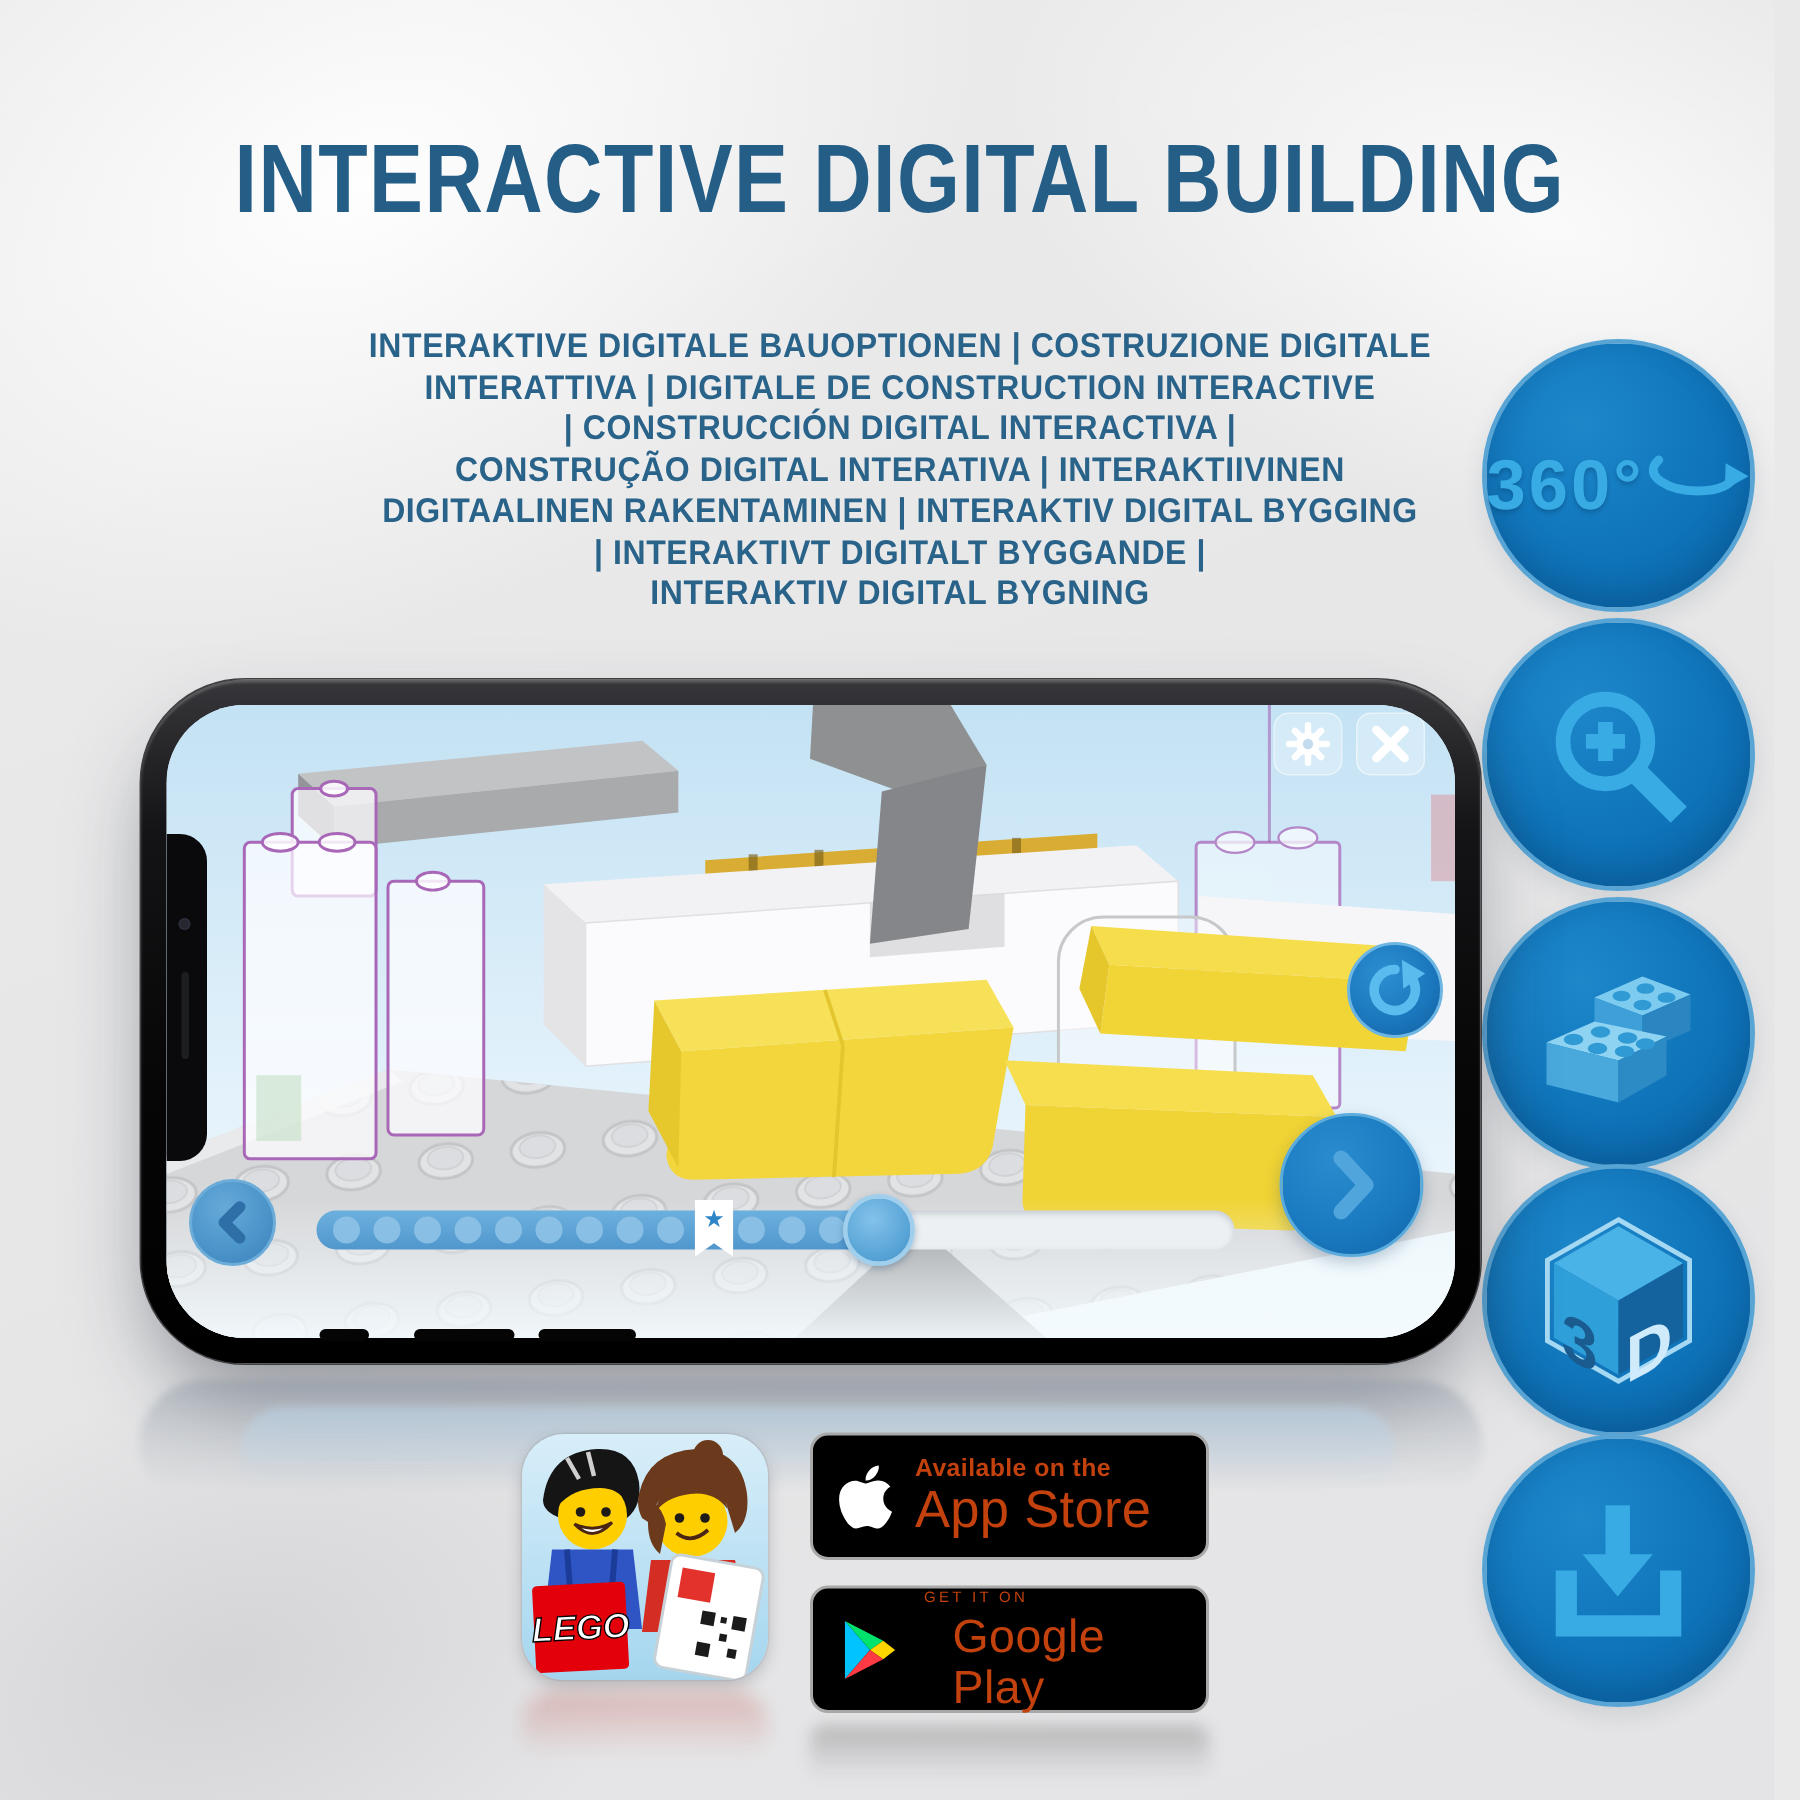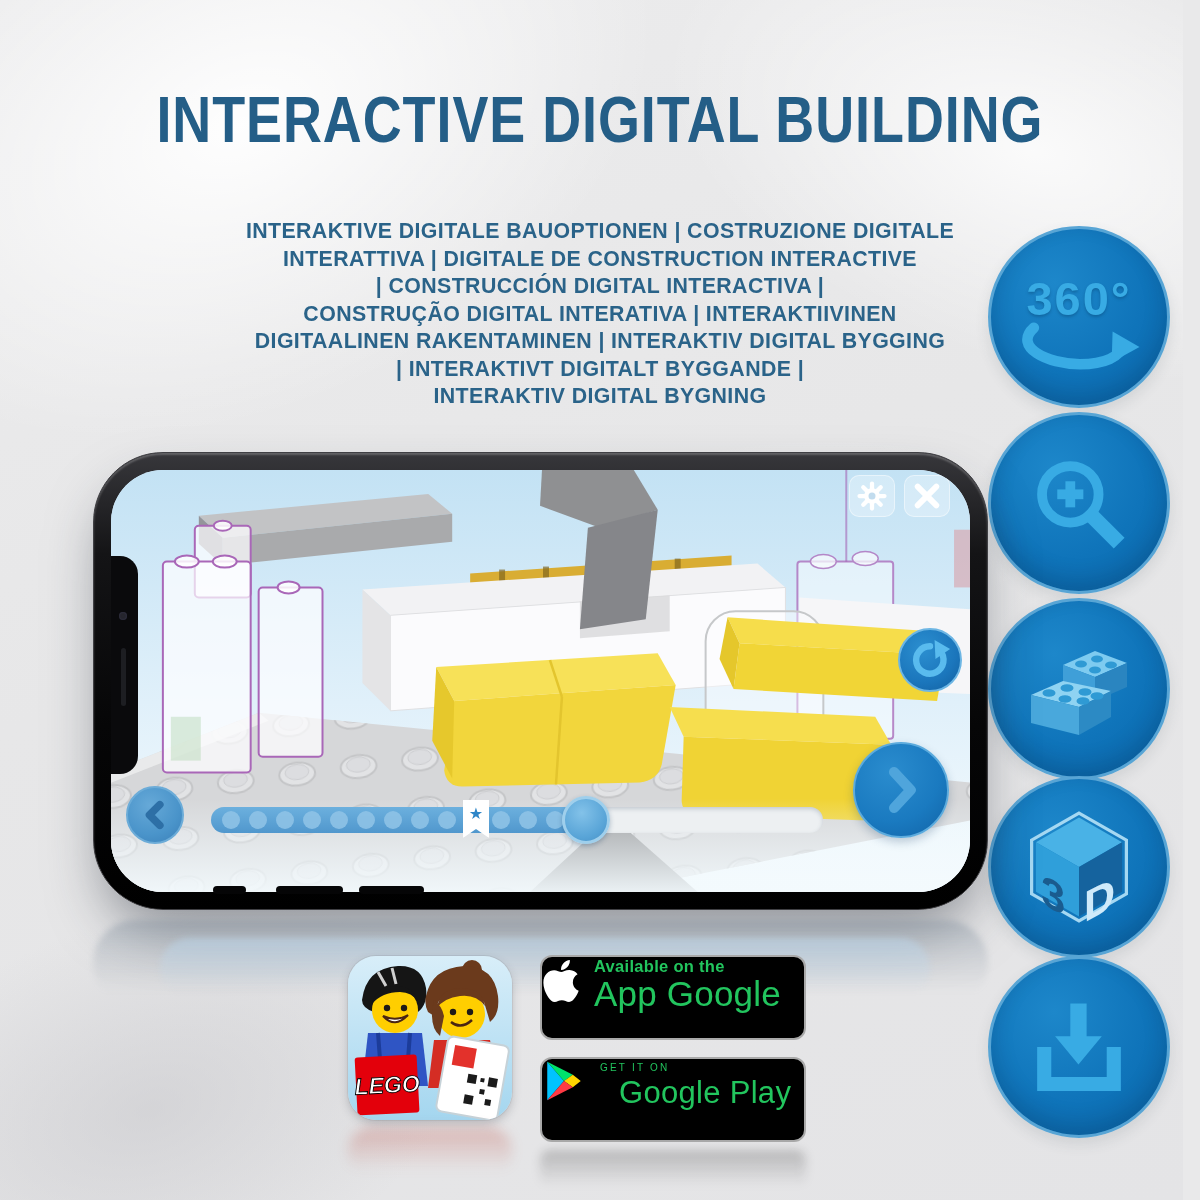--- a/index.html
+++ b/index.html
@@ -21,21 +21,21 @@
   .page-title{position:absolute;top:82px;left:0;width:1200px;text-align:center;color:#245e87;}
   .page-title>span{display:inline-block;font-size:58px;font-weight:700;letter-spacing:1px;
       transform:scale(.93,1.12);transform-origin:center top;white-space:nowrap;}
   .subtitle{position:absolute;top:216px;left:170px;width:860px;text-align:center;color:#2a6389;}
   .subtitle span{display:block;font-size:22px;font-weight:700;letter-spacing:.4px;line-height:27.5px;
       transform:scale(.97,1.04);transform-origin:center top;white-space:nowrap;}
 
   
   .feat{position:absolute;left:988px;width:182px;height:182px;border-radius:50%;box-sizing:border-box;
         background:radial-gradient(circle at 36% 30%,#1d87ca 0%,#0f74ba 55%,#0a66aa 100%);
-        border:3px solid #58a5d5;display:flex;flex-direction:column;align-items:center;justify-content:center;
+        border:3px solid #58a5d5;display:flex;flex-direction:row;align-items:center;justify-content:center;
         box-shadow:inset 0 -10px 22px rgba(0,20,45,.18), 0 6px 14px rgba(60,70,85,.12);}
   .f1{top:226px}.f2{top:412px}.f3{top:598px}.f4{top:776px}.f5{top:956px}
   .feat .lbl360{font-size:47px;font-weight:800;letter-spacing:2px;color:#38abe4;line-height:1;
         text-shadow:0 2px 3px rgba(7,60,100,.35);margin-top:10px;}
   .feat svg{display:block;}
 
   
   .phone{position:absolute;left:93px;top:452px;width:895px;height:458px;border-radius:70px;
          background:linear-gradient(180deg,#37373b 0%,#141416 22%,#060607 60%,#000 100%);
          border:1px solid #404044;box-sizing:border-box;
@@ -87,21 +87,21 @@
         background:linear-gradient(180deg,rgba(188,216,238,.55) 0%,rgba(233,233,235,0) 90%);filter:blur(3px);}
   .refl-appicon{position:absolute;left:348px;top:1128px;width:164px;height:48px;border-radius:22px;
         background:linear-gradient(180deg,rgba(186,64,52,.28) 0%,rgba(233,233,235,0) 90%);filter:blur(6px);}
   .refl-gplay{position:absolute;left:540px;top:1150px;width:266px;height:40px;border-radius:10px;
         background:linear-gradient(180deg,rgba(20,20,20,.22) 0%,rgba(233,233,235,0) 90%);filter:blur(5px);}
 
   
   .app-icon{position:absolute;left:348px;top:956px;width:164px;height:164px;border-radius:28px;overflow:hidden;
         box-shadow:0 4px 10px rgba(50,60,70,.25), 0 0 0 1px rgba(0,0,0,.06);}
   .badge{position:absolute;left:540px;width:266px;height:85px;background:#000;border:2.5px solid #a9a9a9;
-        border-radius:12px;box-sizing:border-box;display:flex;align-items:flex-start;padding:0 0 0 0;color:#22c55e;cursor:pointer;}
+        border-radius:12px;box-sizing:border-box;display:flex;align-items:center;padding:0 0 0 16px;color:#c2410c;cursor:pointer;}
   .badge .logo{flex:0 0 auto;margin-right:14px;display:flex;align-items:center;}
   .badge .txt{display:flex;flex-direction:column;justify-content:center;}
   #appstore{top:955px;}
   #gplay{top:1057px;}
   #appstore .l1{font-size:16.5px;font-weight:600;letter-spacing:.3px;line-height:19px;}
   #appstore .l2{font-size:35px;font-weight:500;letter-spacing:.2px;line-height:36px;}
   #gplay .l1{font-size:10px;font-weight:400;letter-spacing:2.2px;line-height:17px;}
   #gplay .l2{font-size:31px;font-weight:500;letter-spacing:.3px;line-height:34px;margin-left:19px;}
 </style>
 </head>
@@ -401,21 +401,21 @@
   </div>
 
   <div class="badge" id="appstore">
     <span class="logo">
       <svg width="38" height="48" viewBox="0 0 384 512">
           <path fill="#fff" d="M318.7 268.7c-.2-36.7 16.4-64.4 50-84.8-18.8-26.9-47.2-41.7-84.7-44.6-35.5-2.7-74.3 20.7-88.5 20.7-15 0-49.4-19.7-76.4-19.7C63.3 141.2 4 184.8 4 273.5q0 39.3 14.4 81.2c12.8 36.7 59 126.7 107.2 125.2 25.2-.6 43-17.9 75.8-17.9 31.8 0 48.3 17.9 76.4 17.9 48.6-.7 90.4-82.5 102.6-119.3-65.2-30.7-61.7-90-61.7-91.9zm-56.6-164.2c27.3-32.4 24.8-61.9 24-72.5-24.1 1.4-52 16.4-67.9 34.9-17.5 19.8-27.8 44.3-25.6 71.9 26.1 2 49.9-11.4 69.5-34.3z"></path>
         </svg>
     </span>
     <span class="txt">
       <span class="l1">Available on the</span>
-      <span class="l2">App Google</span>
+      <span class="l2">App Store</span>
     </span>
   </div>
 
   <div class="badge" id="gplay">
     <span class="logo">
       <svg width="44" height="44" viewBox="0 0 100 100">
         <polygon points="12,6 50,50 12,94" fill="#00c3ff"></polygon>
         <polygon points="12,6 70,36 50,50" fill="#00e36c"></polygon>
         <polygon points="70,36 88,50 70,64 50,50" fill="#ffd500"></polygon>
         <polygon points="12,94 70,64 50,50" fill="#ff3a44"></polygon>

